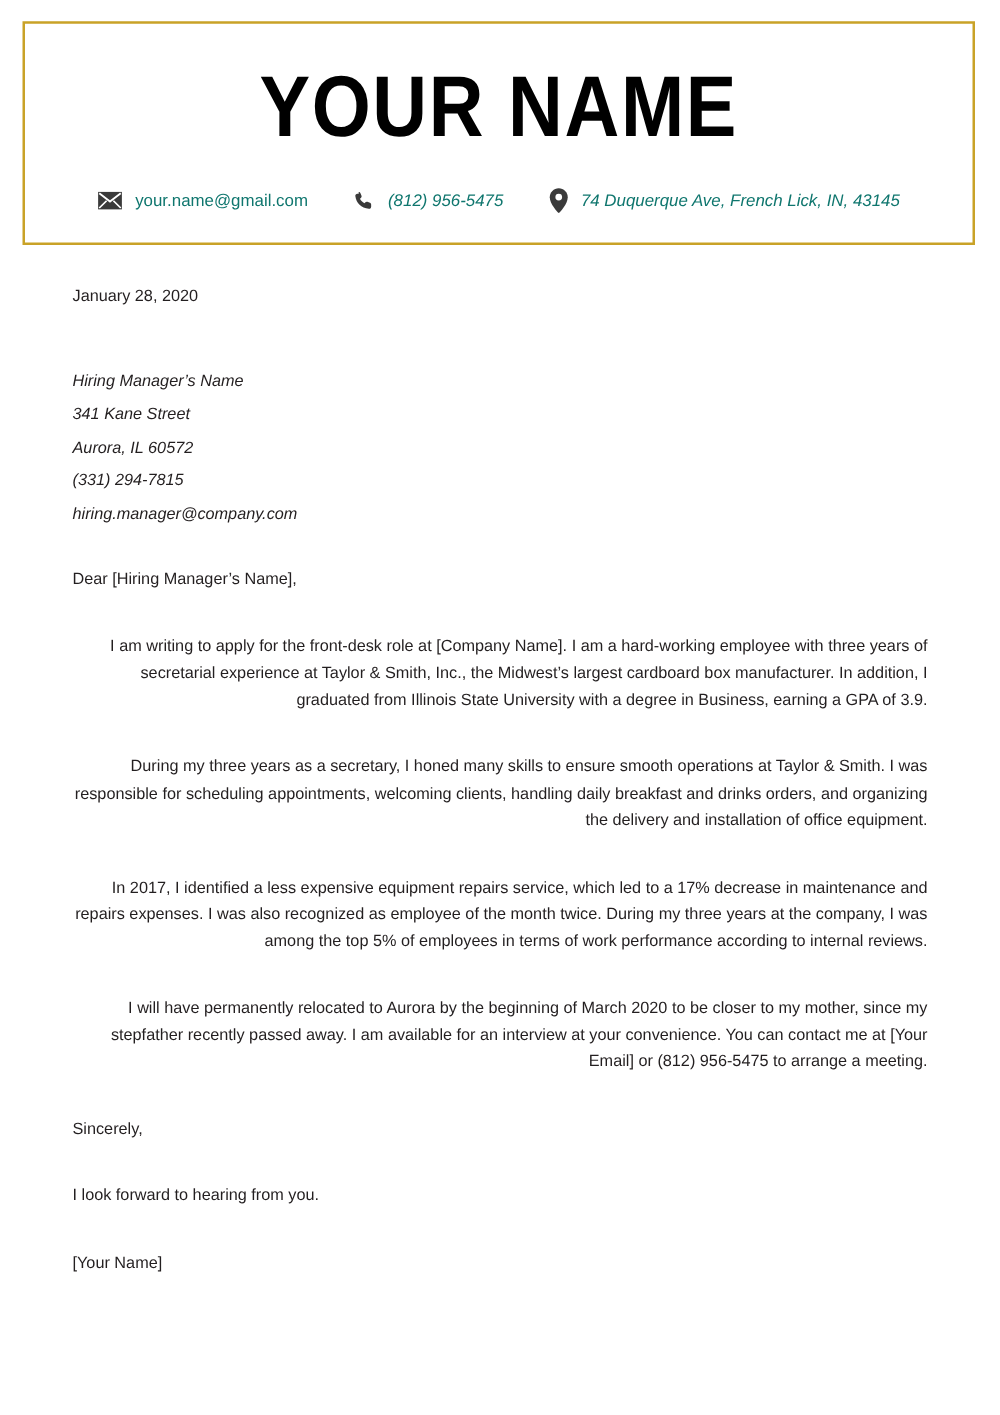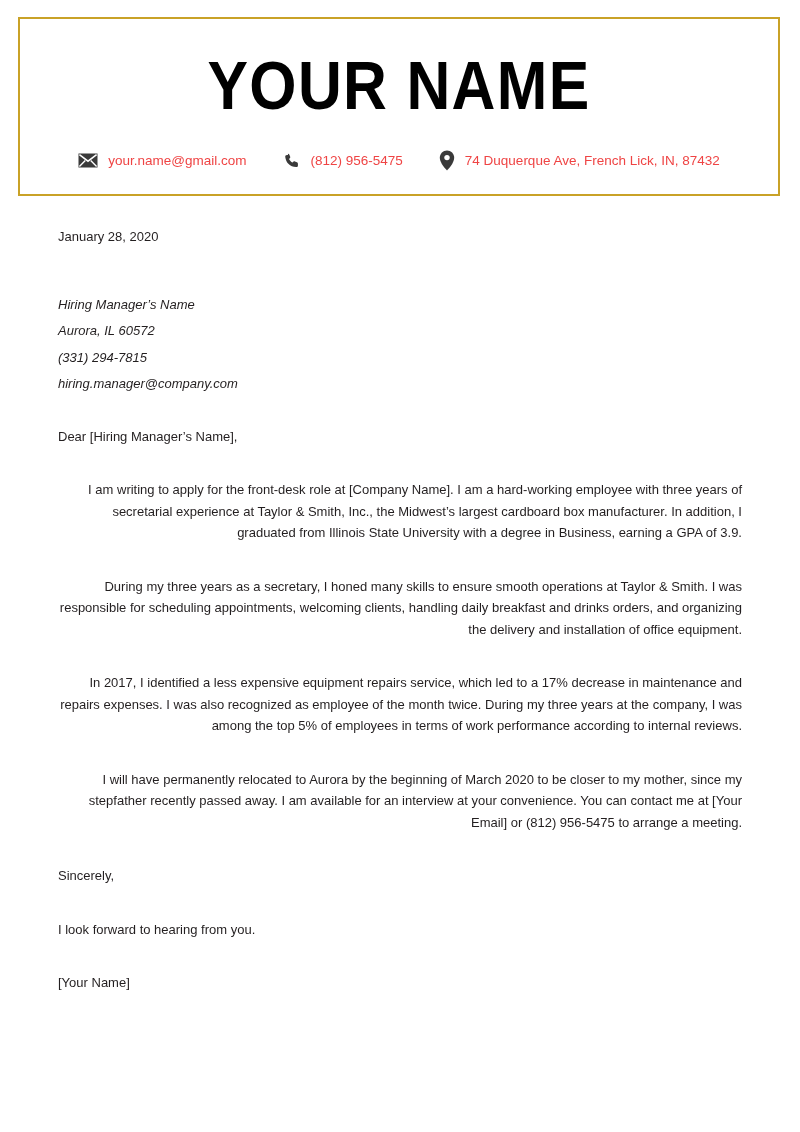--- a/index.html
+++ b/index.html
@@ -55,28 +55,28 @@
   .contact-row {
     position: absolute;
     left: 0;
     right: 0;
     top: 131px;
     display: flex;
     justify-content: center;
     align-items: center;
     gap: 0;
     font-size: 13.5px;
-    color: #ef4444;
+    color: #0f766e;
   }
   .contact-item {
     display: flex;
     align-items: center;
     white-space: nowrap;
   }
-  .contact-item + .contact-item { margin-left: 36px; }
+  .contact-item + .contact-item { margin-left: 36px; font-style: italic; }
   .contact-text { margin-left: 10px; line-height: 16px; }
 
   .icon { display: inline-flex; align-items: center; justify-content: center; }
   .icon svg { display: block; }
 
   
   .body-wrap {
     position: absolute;
     left: 58px;
     top: 226px;
@@ -132,32 +132,33 @@
         <span class="contact-text">(812) 956-5475</span>
       </div>
 
       <div class="contact-item">
         <span class="icon">
           <svg width="16" height="21" viewBox="0 0 16 21" aria-hidden="true">
             <path fill="#3a3a3a" d="M8 0.6C4 0.6 0.8 3.8 0.8 7.8c0 5.3 6.2 12 7.2 12.6 1-0.6 7.2-7.3 7.2-12.6C15.2 3.8 12 0.6 8 0.6z"></path>
             <circle cx="8" cy="7.6" r="2.7" fill="#ffffff"></circle>
           </svg>
         </span>
-        <span class="contact-text">74 Duquerque Ave, French Lick, IN, 87432</span>
+        <span class="contact-text">74 Duquerque Ave, French Lick, IN, 43145</span>
       </div>
 
     </div>
   </div>
 
   <div class="body-wrap">
 
     <div class="date-line">January 28, 2020</div>
 
     <div class="recipient">
       <div>Hiring Manager’s Name</div>
+      <div>341 Kane Street</div>
       <div>Aurora, IL 60572</div>
       <div>(331) 294-7815</div>
       <div>hiring.manager@company.com</div>
     </div>
 
     <div class="salutation">Dear [Hiring Manager’s Name],</div>
 
     <div class="para first">I am writing to apply for the front-desk role at [Company Name]. I am a hard-working employee with three years of secretarial experience at Taylor &amp; Smith, Inc., the Midwest’s largest cardboard box manufacturer. In addition, I graduated from Illinois State University with a degree in Business, earning a GPA of 3.9.</div>
     <div class="para">During my three years as a secretary, I honed many skills to ensure smooth operations at Taylor &amp; Smith. I was responsible for scheduling appointments, welcoming clients, handling daily breakfast and drinks orders, and organizing the delivery and installation of office equipment.</div>
     <div class="para">In 2017, I identified a less expensive equipment repairs service, which led to a 17% decrease in maintenance and repairs expenses. I was also recognized as employee of the month twice. During my three years at the company, I was among the top 5% of employees in terms of work performance according to internal reviews.</div>

